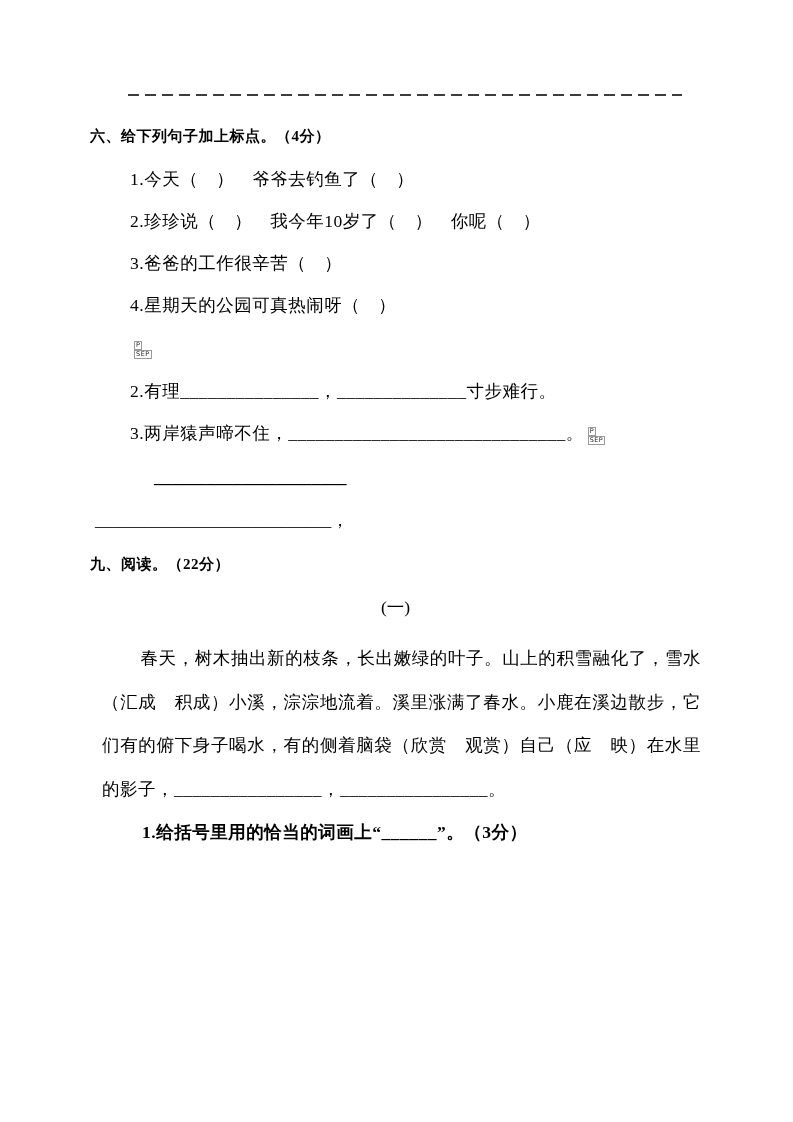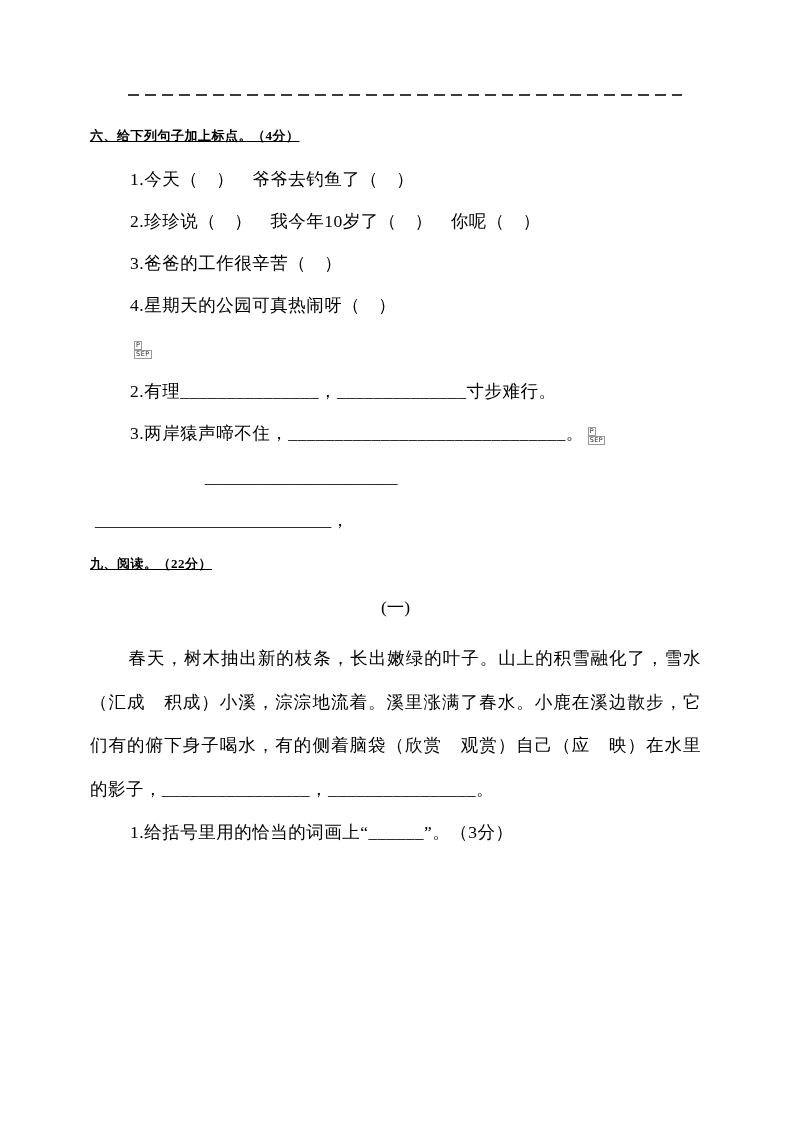--- a/index.html
+++ b/index.html
@@ -16,26 +16,25 @@
     padding: 86px 92px 0 90px;
     overflow: hidden;
   }
   .dashed-separator {
     height: 2px;
     width: 554px;
     margin: 8px 0 30px 38px;
     background: repeating-linear-gradient(90deg, #3c3c3c 0 11px, transparent 11px 17px);
   }
   h2.heading {
-    font-size: 13px;
+    font-size: 15px;
     font-weight: bold;
     margin: 14px 0 24px 0;
     line-height: 20px;
     letter-spacing: 0.5px;
-    text-decoration: underline;
   }
   section { margin: 0; padding: 0; }
   .item {
     margin: 0 0 23px 40px;
     line-height: 19px;
     letter-spacing: 0.5px;
     white-space: nowrap;
   }
   .artifact {
     display: inline-flex;
@@ -50,37 +49,38 @@
   }
   .artifact > span {
     border: 0.5px solid #999;
     padding: 0 1px;
   }
   .blank-line {
     margin: 0 0 24px 5px;
     line-height: 19px;
     white-space: nowrap;
   }
-  .blank-line.centered-blank { margin-left: 115px; }
+  .blank-line.centered-blank { margin-left: 64px; font-weight: bold; }
   .subtitle {
     text-align: center;
     margin: 6px 0 20px 0;
     line-height: 19px;
   }
   .passage {
-    margin: 0 0 12px 0;
+    margin: 0 0 12px 12px;
     line-height: 43.5px;
     text-indent: 2.2em;
     text-align: justify;
     letter-spacing: 0.5px;
   }
   .question-line {
-    margin: 0 0 23px 40px;
+    margin: 0 0 23px 52px;
     line-height: 19px;
     letter-spacing: 0.5px;
+    font-weight: bold;
   }
 </style>
 </head>
 <body>
 
 <div class="page">
 
   <div class="dashed-separator"></div>
 
   <section>

